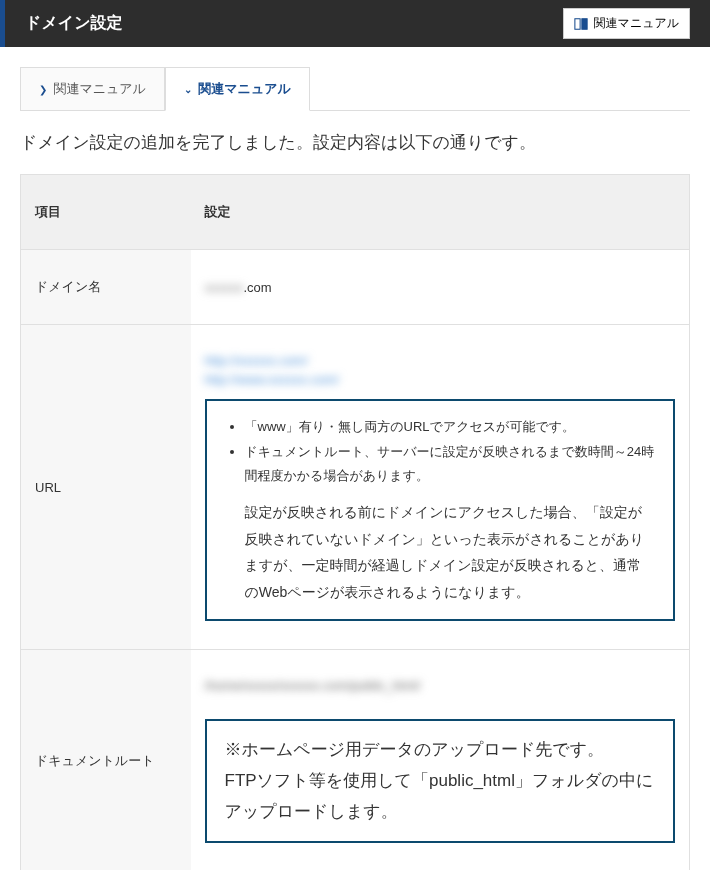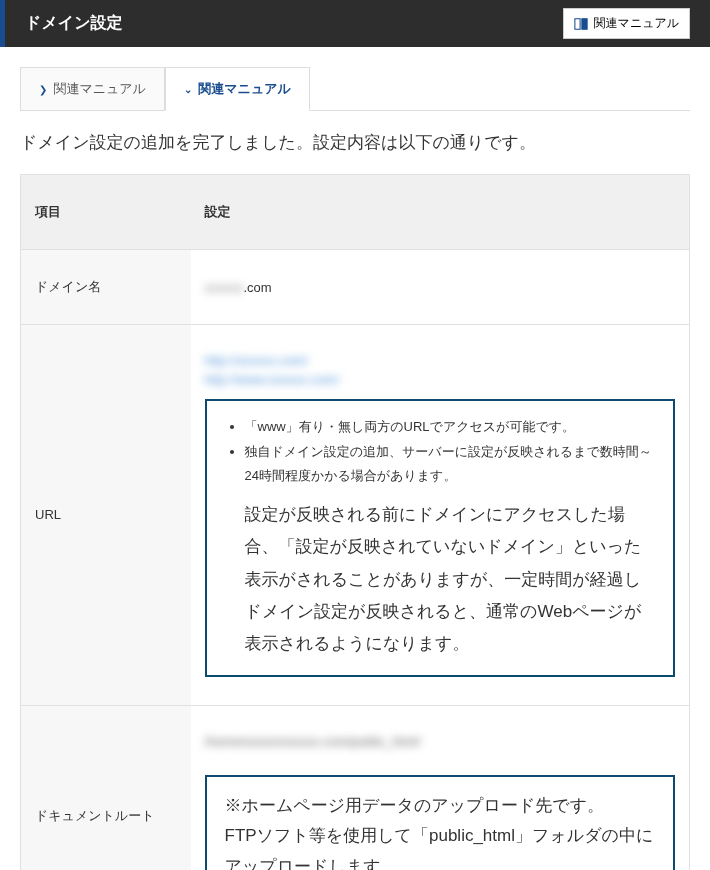--- a/index.html
+++ b/index.html
@@ -131,21 +131,21 @@
       list-style: disc;
       padding-left: 20px;
       margin-bottom: 10px;
     }
     .note-box li {
       line-height: 1.9;
       font-size: 13px;
     }
     .note-box .note-text {
       line-height: 1.9;
-      font-size: 17px;
+      font-size: 14px;
       padding-left: 20px;
     }
     .doc-note {
       font-size: 17px;
       line-height: 1.8;
     }
     .url-links {
       margin-bottom: 8px;
     }
   </style>
@@ -195,21 +195,21 @@
       <tr>
         <th>URL</th>
         <td>
           <div class="url-links">
             <span class="blurred-link">http://xxxxxx.com/</span>
             <span class="blurred-link">http://www.xxxxxx.com/</span>
           </div>
           <div class="note-box">
             <ul>
               <li>「www」有り・無し両方のURLでアクセスが可能です。</li>
-              <li>独自ドメイン設定の追加、サーバーに設定が反映されるまで数時間～24時間程度かかる場合があります。</li>
+              <li>ドキュメントルート、サーバーに設定が反映されるまで数時間～24時間程度かかる場合があります。</li>
             </ul>
             <div class="note-text">設定が反映される前にドメインにアクセスした場合、「設定が反映されていないドメイン」といった表示がされることがありますが、一定時間が経過しドメイン設定が反映されると、通常のWebページが表示されるようになります。</div>
           </div>
         </td>
       </tr>
       <tr>
         <th>ドキュメントルート</th>
         <td>
           <div class="blurred" style="margin-bottom:14px;color:#666;">/home/xxxxx/xxxxxx.com/public_html/</div>
           <div class="note-box">

